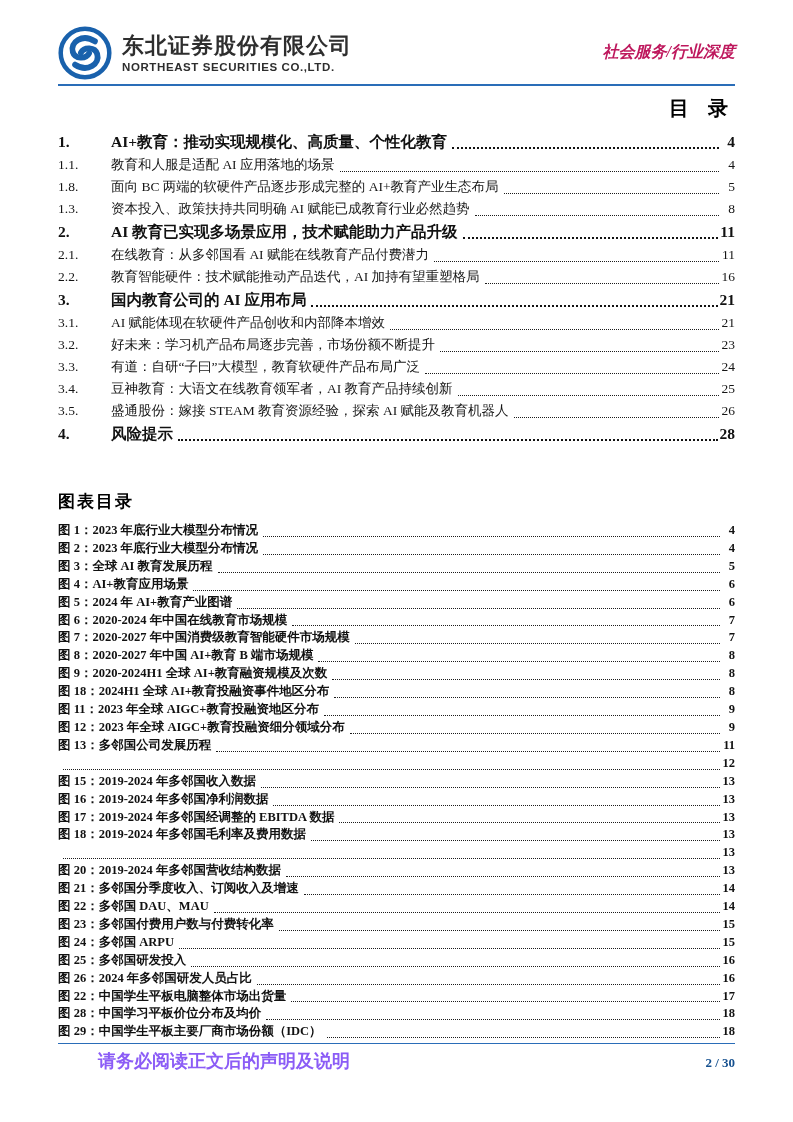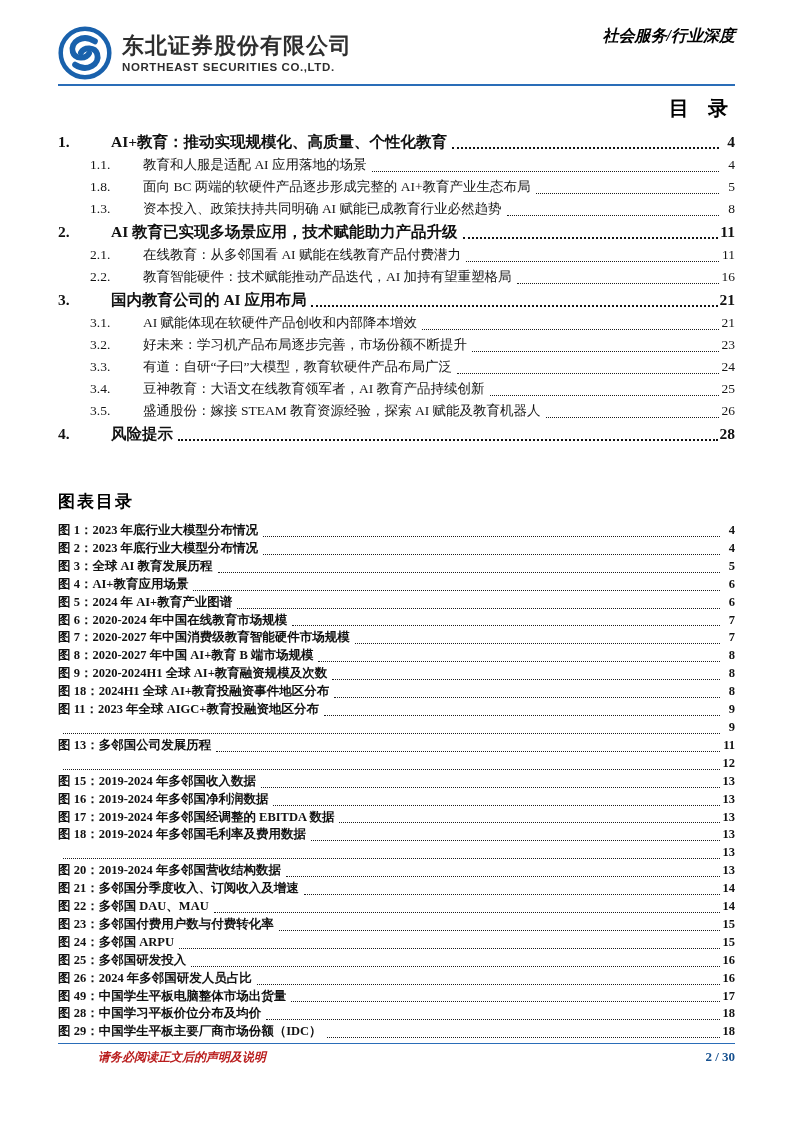--- a/index.html
+++ b/index.html
@@ -7,57 +7,57 @@
   body {
     width: 793px; height: 1122px;
     font-family: "Liberation Serif", "DejaVu Serif", serif;
     color: #111;
     position: relative;
     overflow: hidden;
   }
   .page { position: absolute; inset: 0; padding: 26px 58px 0 58px; }
 
   
-  .header { display: flex; justify-content: space-between; align-items: flex-start; }
+  .header { display: flex; justify-content: space-between; align-items: center; }
   .logo-block { display: flex; align-items: center; gap: 10px; }
   .logo-mark { width: 54px; height: 54px; flex: 0 0 auto; }
   .company-cn {
     font-size: 22px; font-weight: bold; color: #2e2e2e;
     font-family: "Liberation Sans", "DejaVu Sans", sans-serif;
     letter-spacing: 1px; line-height: 1.2;
   }
   .company-en {
     font-size: 11.5px; font-weight: bold; color: #2e2e2e;
     font-family: "Liberation Sans", "DejaVu Sans", sans-serif;
     letter-spacing: 0.6px; margin-top: 2px;
   }
   .report-type {
     font-size: 16px; font-weight: bold; font-style: italic;
-    color: #000000; padding-bottom: 2px; white-space: nowrap;
+    color: #be185d; padding-bottom: 2px; white-space: nowrap;
   }
   .header-rule { border-top: 2.5px solid #2a6db8; margin-top: 4px; }
 
   
   .toc-title {
     text-align: right; font-size: 20px; font-weight: bold;
     letter-spacing: 7px; margin: 9px 0 8px 0; color: #000000;
   }
   .toc-list { }
   .toc-row { display: flex; align-items: baseline; }
   .toc-num { flex: 0 0 53px; white-space: nowrap; }
   .toc-label { white-space: nowrap; }
   .leader {
     flex: 1 1 auto; min-width: 10px; align-self: stretch;
     border-bottom: 1.6px dotted #1c1c1c;
     margin: 0 2px 4px 5px;
   }
   .toc-page { white-space: nowrap; text-align: right; min-width: 14px; }
   .toc-row.lvl1 { font-size: 15.5px; font-weight: bold; line-height: 24px; }
   .toc-row.lvl1 .leader { border-bottom: 2.2px dotted #111; margin-bottom: 5px; }
-  .toc-row.lvl2 { font-size: 13.5px; line-height: 22px; color: #151515; margin-left: 32px; }
+  .toc-row.lvl2 { font-size: 13.5px; line-height: 22px; color: #151515; }
 
   
   .fig-title {
     text-align: left; font-size: 17px; font-weight: bold;
     letter-spacing: 2px; margin: 44px 0 9px 0; color: #000;
   }
   .fig-row {
     display: flex; align-items: flex-start;
     font-size: 12.5px; font-weight: 600; line-height: 17.9px;
   }
@@ -68,22 +68,22 @@
   
   .footer {
     position: absolute; left: 58px; right: 58px; top: 1043px;
   }
   .footer-rule { border-top: 1.5px solid #2a6db8; }
   .footer-line {
     display: flex; justify-content: space-between; align-items: baseline;
     margin-top: 5px;
   }
   .footer-disclaimer {
-    font-size: 12px; font-weight: bold; font-style: italic;
-    color: #b91c1c; padding-left: 40px;
+    font-size: 18px; font-weight: bold; 
+    color: #8b5cf6; padding-left: 40px;
   }
   .footer-page { font-size: 13px; font-weight: bold; color: #15508f; }
 </style>
 </head>
 <body>
 
 <div class="page">
 
   <div class="header">
     <div class="logo-block">
@@ -244,20 +244,21 @@
     <span class="fig-label">图 18：2024H1 全球 AI+教育投融资事件地区分布</span>
     <span class="leader"></span>
     <span class="fig-page">8</span>
   </div>
       <div class="fig-row">
     <span class="fig-label">图 11：2023 年全球 AIGC+教育投融资地区分布</span>
     <span class="leader"></span>
     <span class="fig-page">9</span>
   </div>
       <div class="fig-row">
+    <span class="fig-label">图 12：2023 年全球 AIGC+教育投融资细分领域分布</span>
     <span class="leader"></span>
     <span class="fig-page">9</span>
   </div>
       <div class="fig-row">
     <span class="fig-label">图 13：多邻国公司发展历程</span>
     <span class="leader"></span>
     <span class="fig-page">11</span>
   </div>
       <div class="fig-row">
     <span class="leader"></span>
@@ -316,21 +317,21 @@
     <span class="fig-label">图 25：多邻国研发投入</span>
     <span class="leader"></span>
     <span class="fig-page">16</span>
   </div>
       <div class="fig-row">
     <span class="fig-label">图 26：2024 年多邻国研发人员占比</span>
     <span class="leader"></span>
     <span class="fig-page">16</span>
   </div>
       <div class="fig-row">
-    <span class="fig-label">图 49：中国学生平板电脑整体市场出货量</span>
+    <span class="fig-label">图 22：中国学生平板电脑整体市场出货量</span>
     <span class="leader"></span>
     <span class="fig-page">17</span>
   </div>
       <div class="fig-row">
     <span class="fig-label">图 28：中国学习平板价位分布及均价</span>
     <span class="leader"></span>
     <span class="fig-page">18</span>
   </div>
       <div class="fig-row">
     <span class="fig-label">图 29：中国学生平板主要厂商市场份额（IDC）</span>

